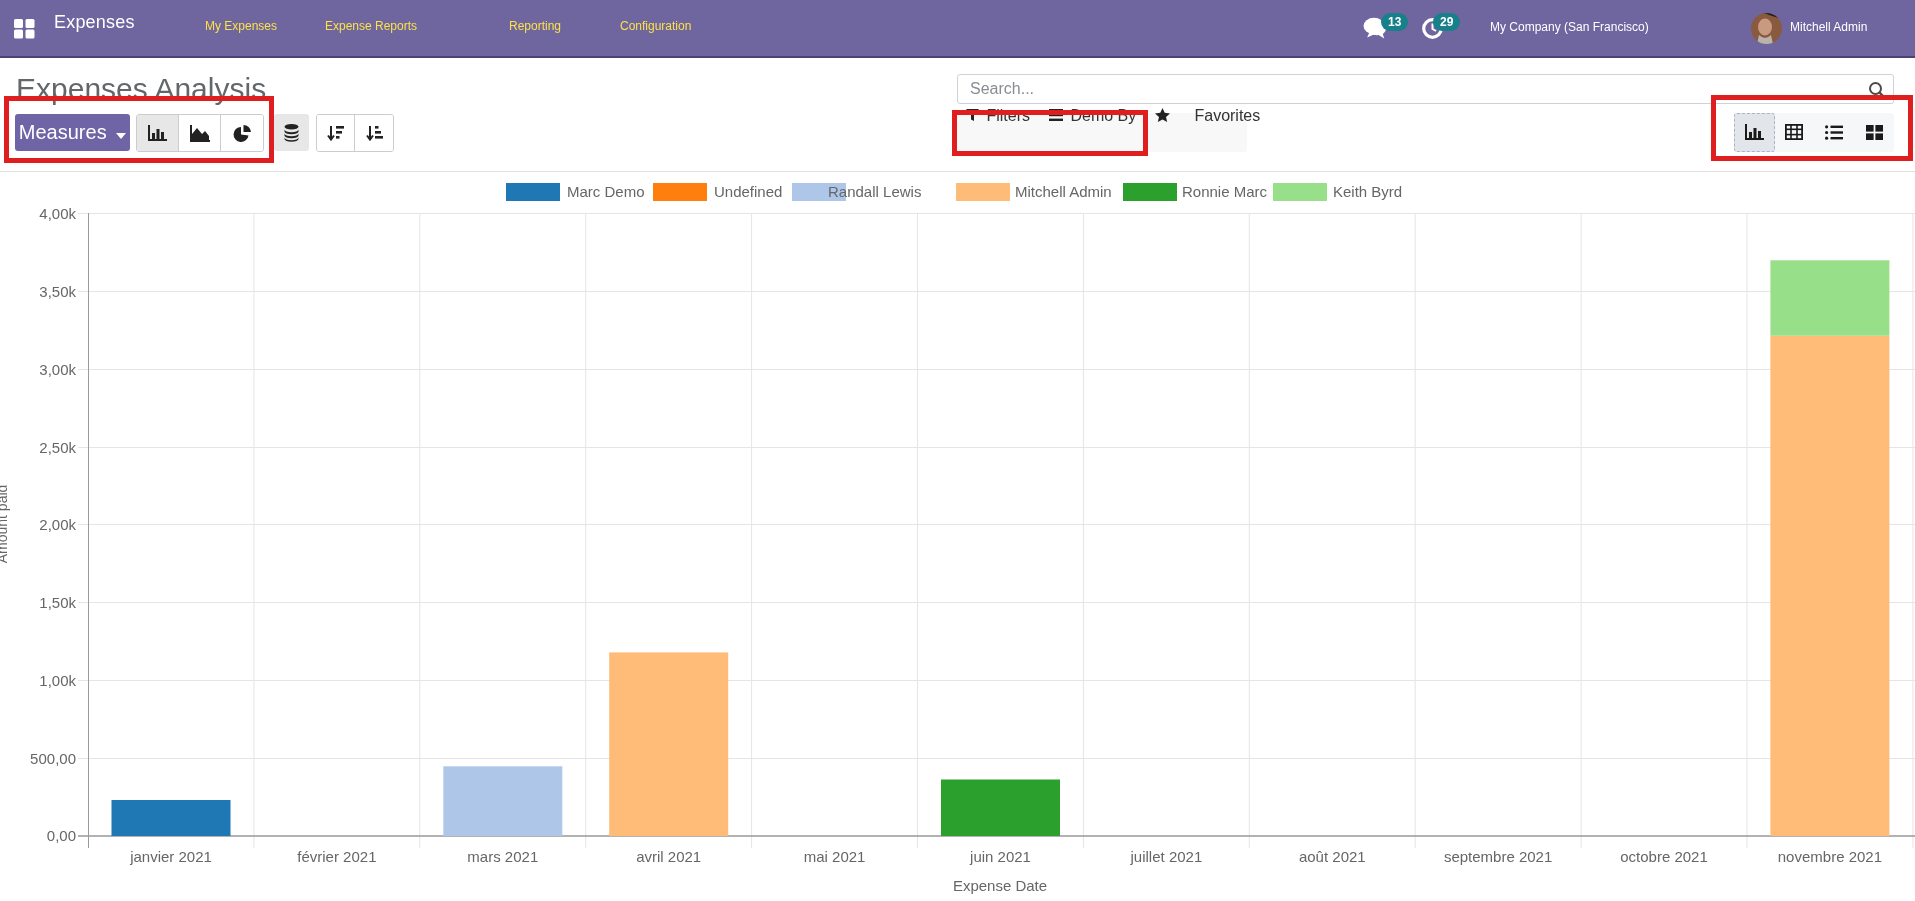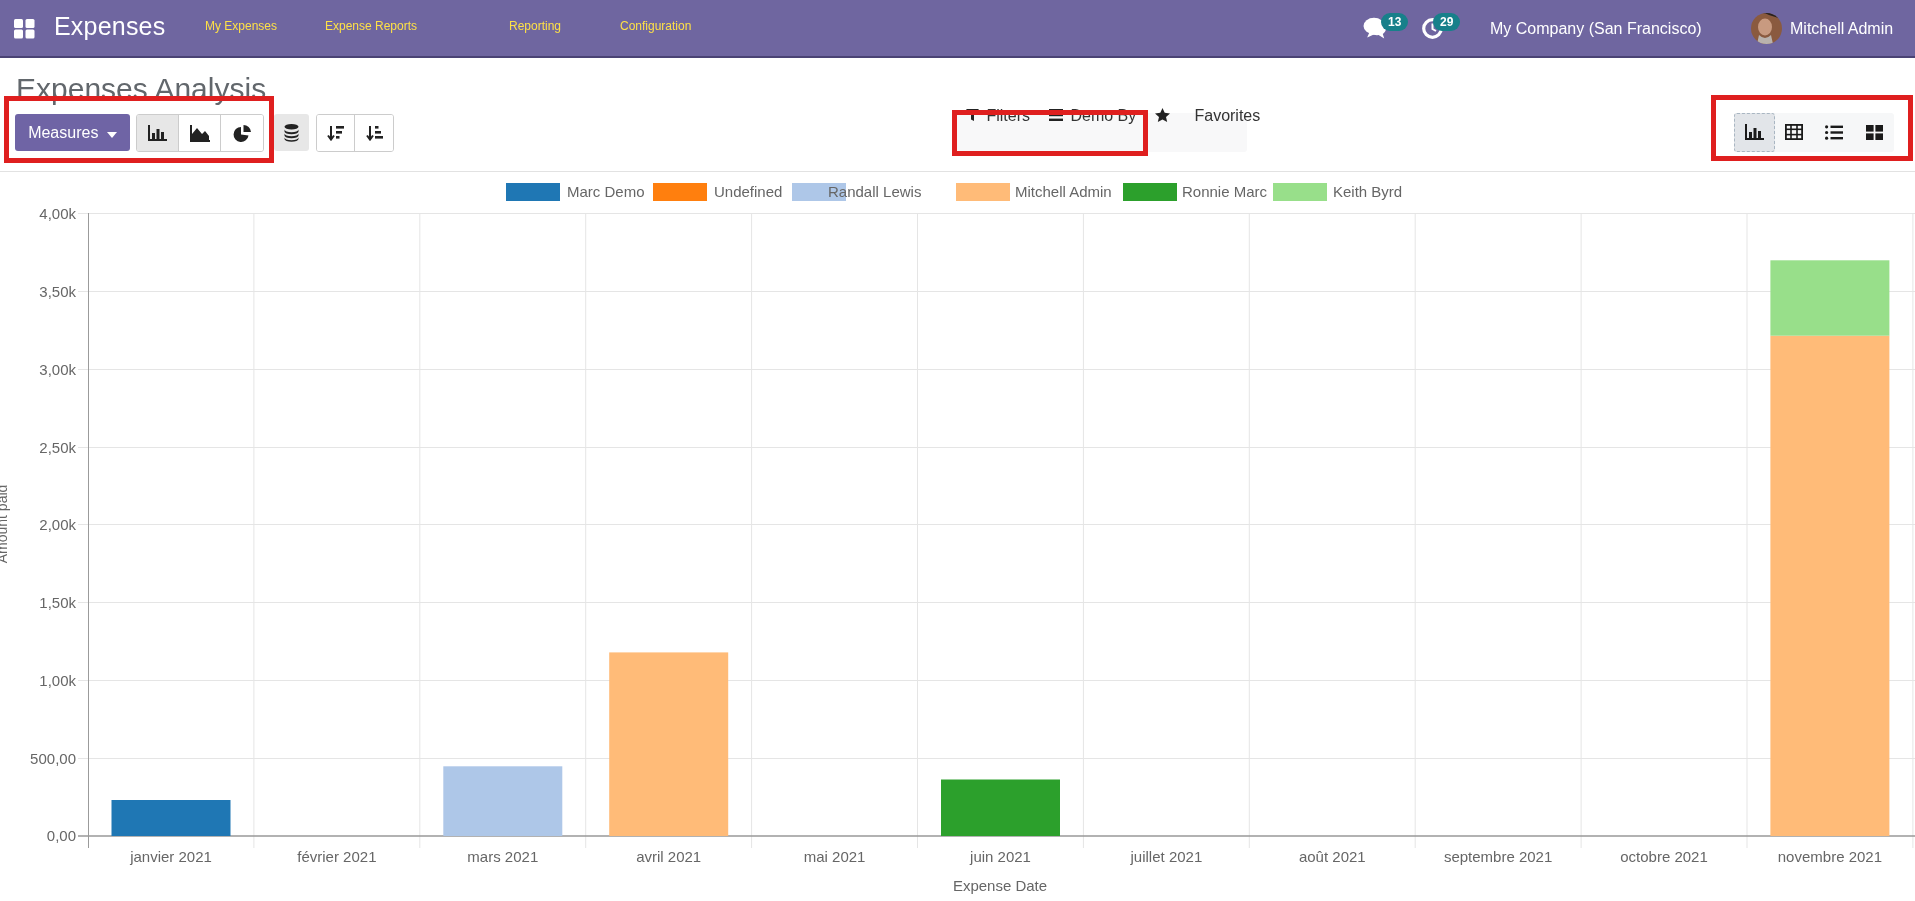--- a/index.html
+++ b/index.html
@@ -3,31 +3,31 @@
 <meta charset="utf-8">
 <style>
   html,body{margin:0;padding:0;background:#fff;}
   *{box-sizing:border-box;}
   body{font-family:"Liberation Sans", sans-serif;}
   #root{position:relative;width:1915px;height:901px;overflow:hidden;background:#fff;}
   .abs{position:absolute;}
 
   
   #nav{position:absolute;left:0;top:0;width:1915px;height:58px;background:#6f66a0;border-bottom:2px solid #4a4374;}
-  #nav .brand{position:absolute;left:54px;top:12px;color:#fff;font-size:25px;font-weight:500;letter-spacing:0.2px;}
+  #nav .brand{position:absolute;left:54px;top:12px;color:#fff;font-size:18px;font-weight:500;letter-spacing:0.2px;}
   .navitem{position:absolute;top:19px;color:#fde047;font-size:12px;}
-  .navright{position:absolute;top:20px;color:#fff;font-size:16px;}
+  .navright{position:absolute;top:20px;color:#fff;font-size:12px;}
   .badge{position:absolute;background:#17808a;color:#fff;font-size:12px;font-weight:bold;border-radius:9px;height:18px;line-height:18px;padding:0 7px;}
 
   
   .title{position:absolute;left:16px;top:72px;font-size:30px;color:#62676c;}
   .searchbox{position:absolute;left:957px;top:74px;width:937px;height:30px;border:1px solid #cfd3d9;border-radius:3px;background:#fff;}
   .searchbox span{position:absolute;left:12px;top:5px;color:#878d92;font-size:16px;}
   .btn{position:absolute;border-radius:3px;font-size:15px;}
-  .measures{left:15px;top:114px;width:115px;height:37px;background:#6f64a5;color:#fff;text-align:center;line-height:37px;font-size:16px;}
+  .measures{left:15px;top:114px;width:115px;height:37px;background:#6f64a5;color:#fff;text-align:center;line-height:37px;font-size:20px;}
   .group{position:absolute;display:flex;border:1px solid #ccc;border-radius:3px;overflow:hidden;background:#fff;}
   .cell{width:42px;height:36px;display:flex;align-items:center;justify-content:center;border-right:1px solid #ccc;background:#fff;}
   .cell:last-child{border-right:none;}
   .cell.active{background:#e7e7e7;}
   .redbox{position:absolute;border:5px solid #df1f1f;}
   .fbtn{position:absolute;top:97px;height:37px;line-height:37px;color:#333;font-size:16px;}
   .sep{position:absolute;left:0;top:171px;width:1915px;height:1px;background:#e2e2e2;}
 
   
   .sw{position:absolute;width:54px;height:18px;top:183px;}
@@ -74,20 +74,27 @@
         <rect width="31" height="31" fill="#8a5a3f"></rect>
         <path d="M0 8 Q8 -4 18 2 L31 6 L31 0 L0 0 Z" fill="#27211f"></path>
         <ellipse cx="14" cy="14" rx="7" ry="8.5" fill="#c89a80"></ellipse>
         <path d="M8 22 Q14 28 20 22 L22 31 L6 31 Z" fill="#b9b2ad"></path>
       </g>
     </svg>
     <span class="navright" style="left:1790px">Mitchell Admin</span>
   </div>
 
   <div class="title">Expenses Analysis</div>
+  <div class="searchbox">
+      <span>Search...</span>
+    <svg class="abs" style="right:7px;top:6px" width="18" height="18" viewBox="0 0 18 18">
+      <circle cx="7.5" cy="7.5" r="5.5" fill="none" stroke="#4a4a4a" stroke-width="2"></circle>
+      <line x1="11.5" y1="11.5" x2="16" y2="16" stroke="#4a4a4a" stroke-width="2.4"></line>
+    </svg>
+  </div>
 
   <div class="btn measures">Measures <svg width="10" height="6" viewBox="0 0 10 6" style="margin-left:4px">
         <path d="M0 0 L10 0 L5 6 Z" fill="#fff"></path>
       </svg></div>
 
   <div class="group" style="left:136px;top:114px;">
     <div class="cell active">
       <svg width="19" height="17" viewBox="0 0 19 17">
         <path d="M1 0 L1 15 L19 15" stroke="#222" stroke-width="2" fill="none"></path>
         <rect x="4" y="8" width="3" height="7" fill="#222"></rect>

